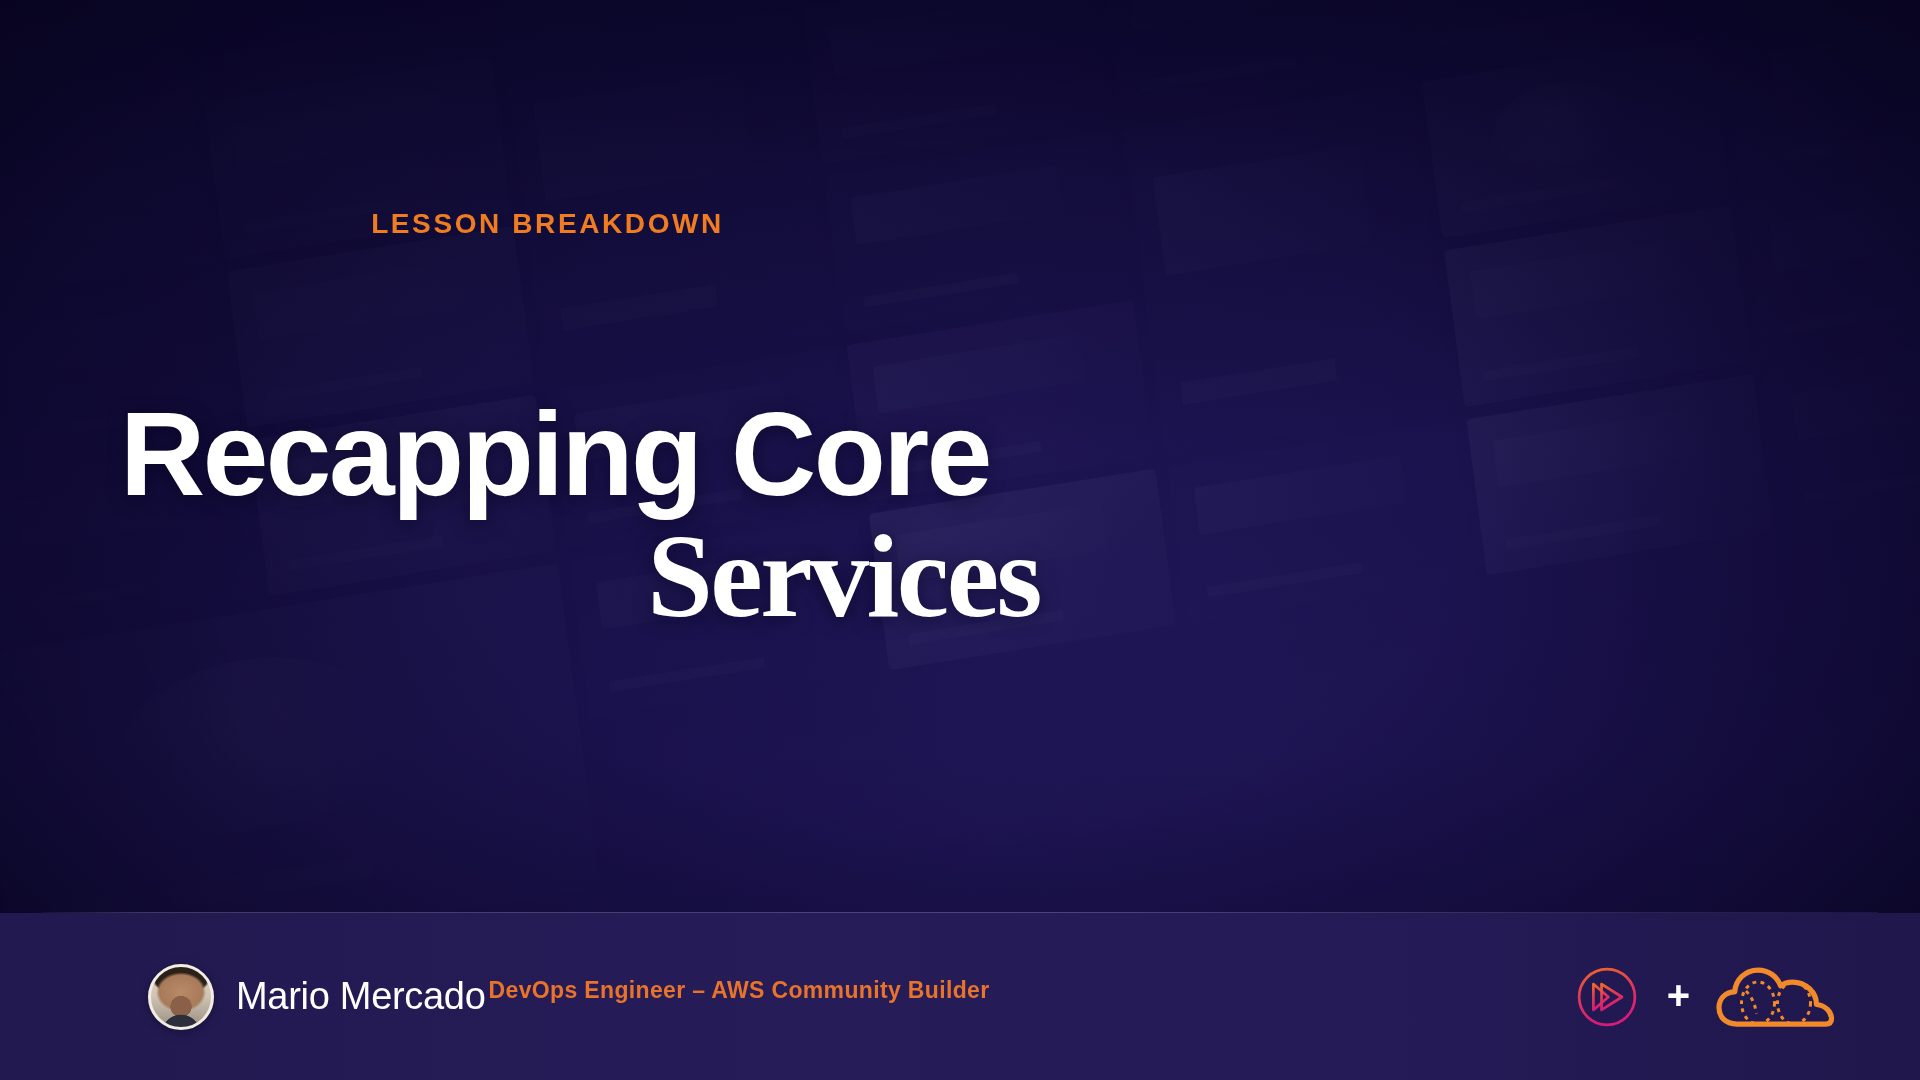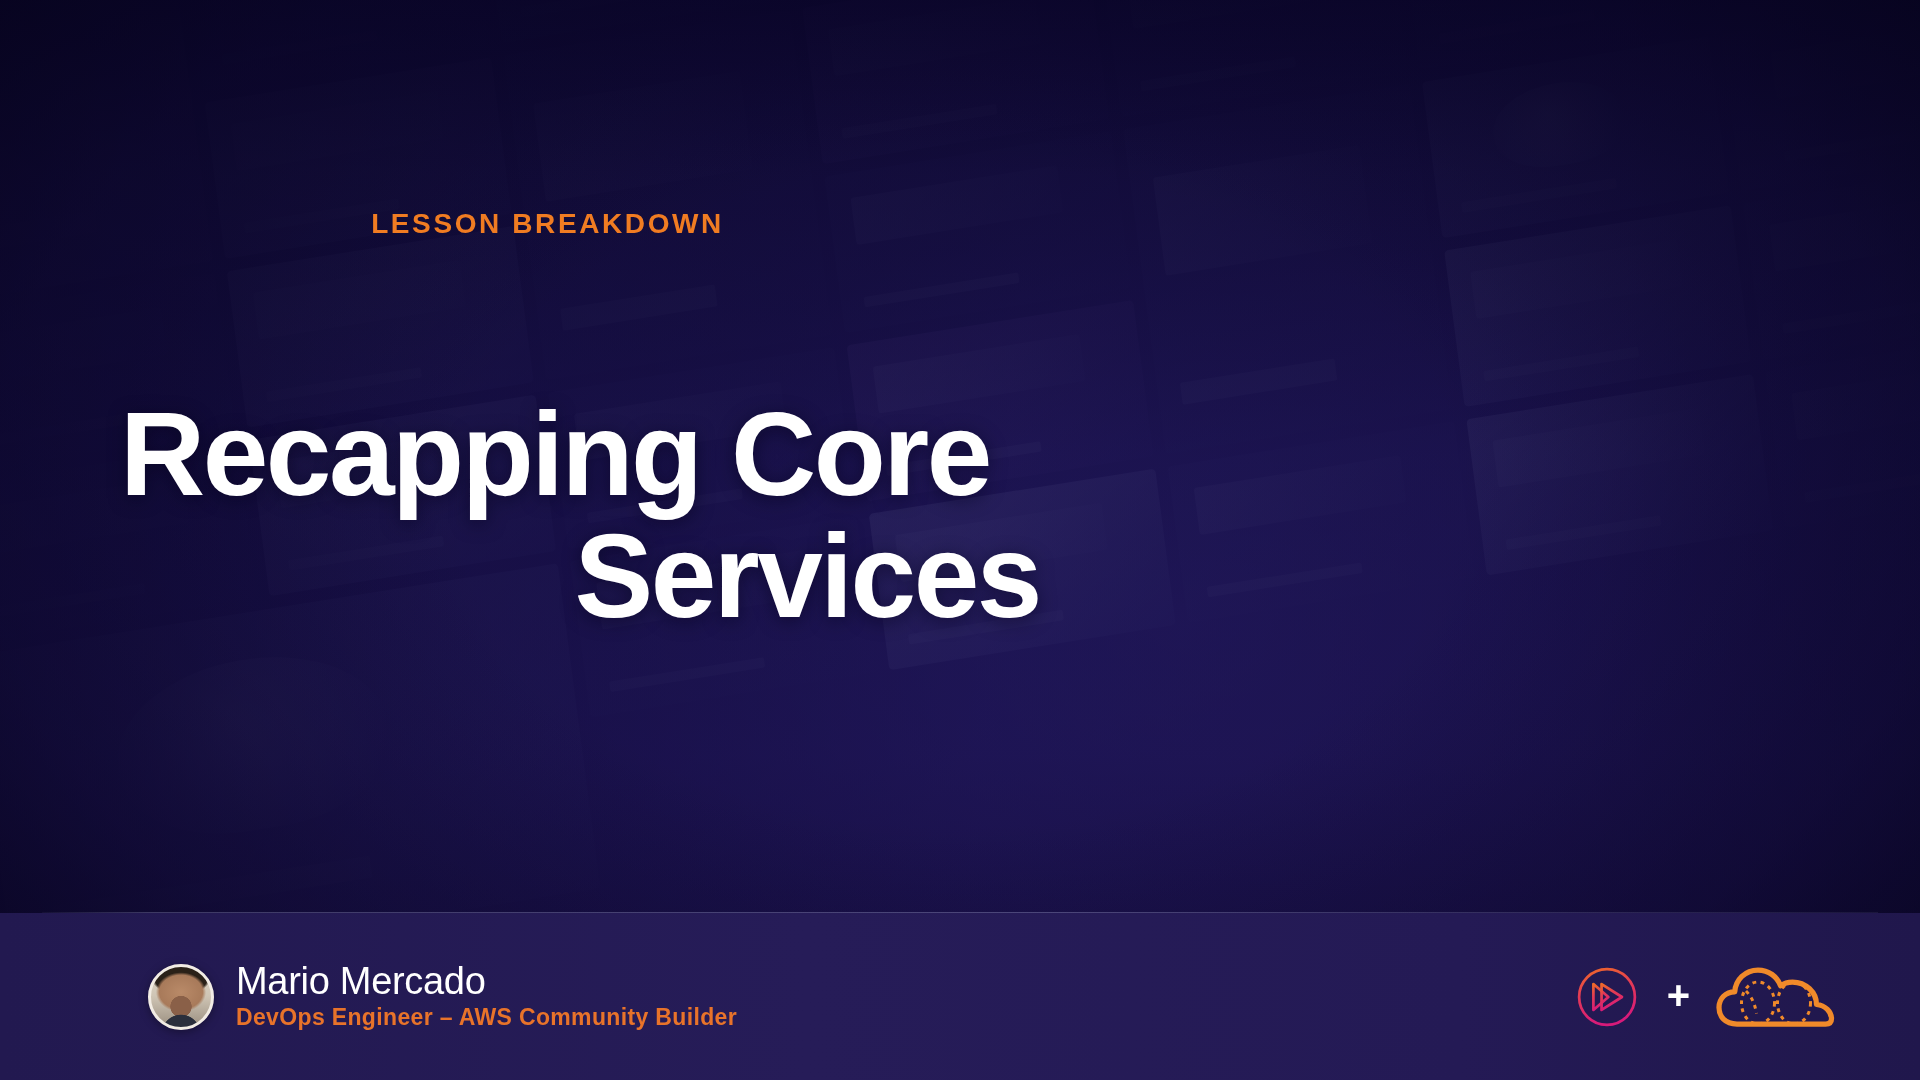--- a/index.html
+++ b/index.html
@@ -113,21 +113,21 @@
     width:920px;
     text-align:right;
     font-size:118px;
     line-height:1.03;
     font-weight:bold;
     color:#ffffff;
     letter-spacing:-2.5px;
     text-shadow:0 3px 18px rgba(6,3,28,0.55);
   }
   .headline .l1 { display:block; text-align:left;margin-top:16px; }
-  .headline .l2 { display:block; text-align:right; }
+  .headline .l2 { display:block; text-align:right;font-family:Liberation Serif, serif; }
 
   
   .divider {
     position:absolute;
     left:42px; top:912px;
     width:1836px; height:1px;
     background:linear-gradient(90deg, rgba(150,150,200,0.06) 0%, rgba(168,168,215,0.30) 6%, rgba(175,175,220,0.34) 55%, rgba(150,150,200,0.10) 100%);
     z-index:6;
   }
 
@@ -155,21 +155,21 @@
     border:3px solid #f2ece4;
     background:
       radial-gradient(circle at 50% 112%, #2b2f3c 0%, #2b2f3c 26%, transparent 27%),
       radial-gradient(circle at 50% 66%, #8a6048 0%, #8a6048 21%, transparent 22%),
       radial-gradient(ellipse 58% 46% at 50% 42%, #b98a68 0%, #a87a5a 62%, transparent 72%),
       radial-gradient(ellipse 62% 34% at 50% 20%, #2a2118 0%, #2a2118 70%, transparent 78%),
       linear-gradient(180deg, #ded6c8 0%, #cfc5b5 48%, #9b8f80 100%);
     box-shadow:0 2px 10px rgba(0,0,0,0.35);
     flex:0 0 auto;
   }
-  .presenter-text { display:flex; flex-direction:column; gap:3px; }
+  .presenter-text { display:flex; flex-direction:row; gap:3px; }
   .presenter-name {
     font-size:38px;
     font-weight:normal;
     color:#ffffff;
     line-height:1.02;
     letter-spacing:-0.3px;
   }
   .presenter-role {
     font-size:23px;
     font-weight:bold;

